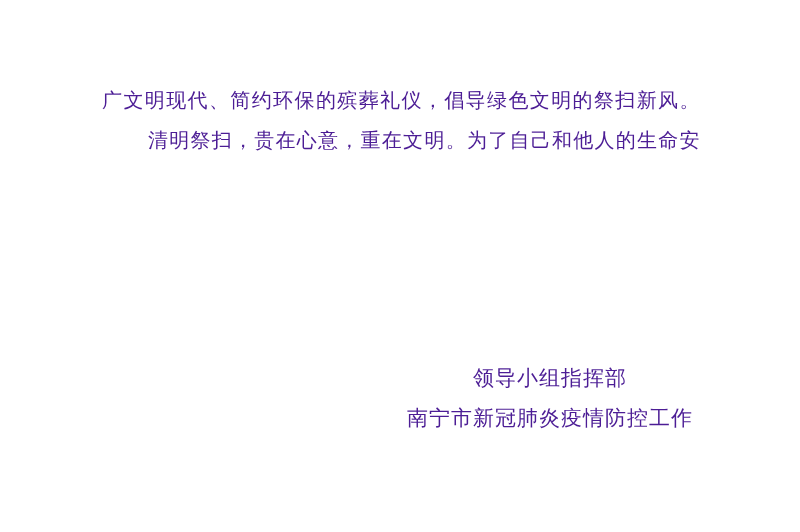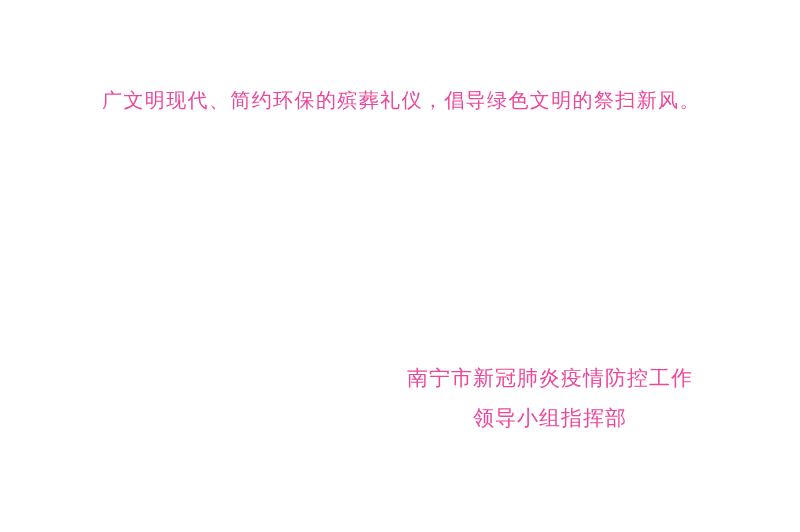--- a/index.html
+++ b/index.html
@@ -4,21 +4,21 @@
 <style>
   * { margin: 0; padding: 0; box-sizing: border-box; }
   html, body { background: #ffffff; }
   .page {
     position: relative;
     width: 800px;
     height: 532px;
     background: #ffffff;
     overflow: hidden;
     font-family: "Liberation Serif", serif;
-    color: #ec4899;
+    color: #4c1d95;
   }
   .body-text {
     position: absolute;
     left: 102px;
     top: 80px;
     width: 598px;
     font-size: 20px;
     line-height: 40px;
     letter-spacing: 0.5px;
   }
@@ -48,20 +48,21 @@
     white-space: nowrap;
   }
 </style>
 </head>
 <body>
 
 <div class="page">
 
   <div class="body-text">
     <div class="body-line justify">广文明现代、简约环保的殡葬礼仪，倡导绿色文明的祭扫新风。</div>
+    <div class="body-line justify indent">清明祭扫，贵在心意，重在文明。为了自己和他人的生命安</div>
   </div>
 
   <div class="signature-block">
+    <div class="signature-line">领导小组指挥部</div>
     <div class="signature-line">南宁市新冠肺炎疫情防控工作</div>
-    <div class="signature-line">领导小组指挥部</div>
   </div>
 
 </div>
 
 </body></html>

